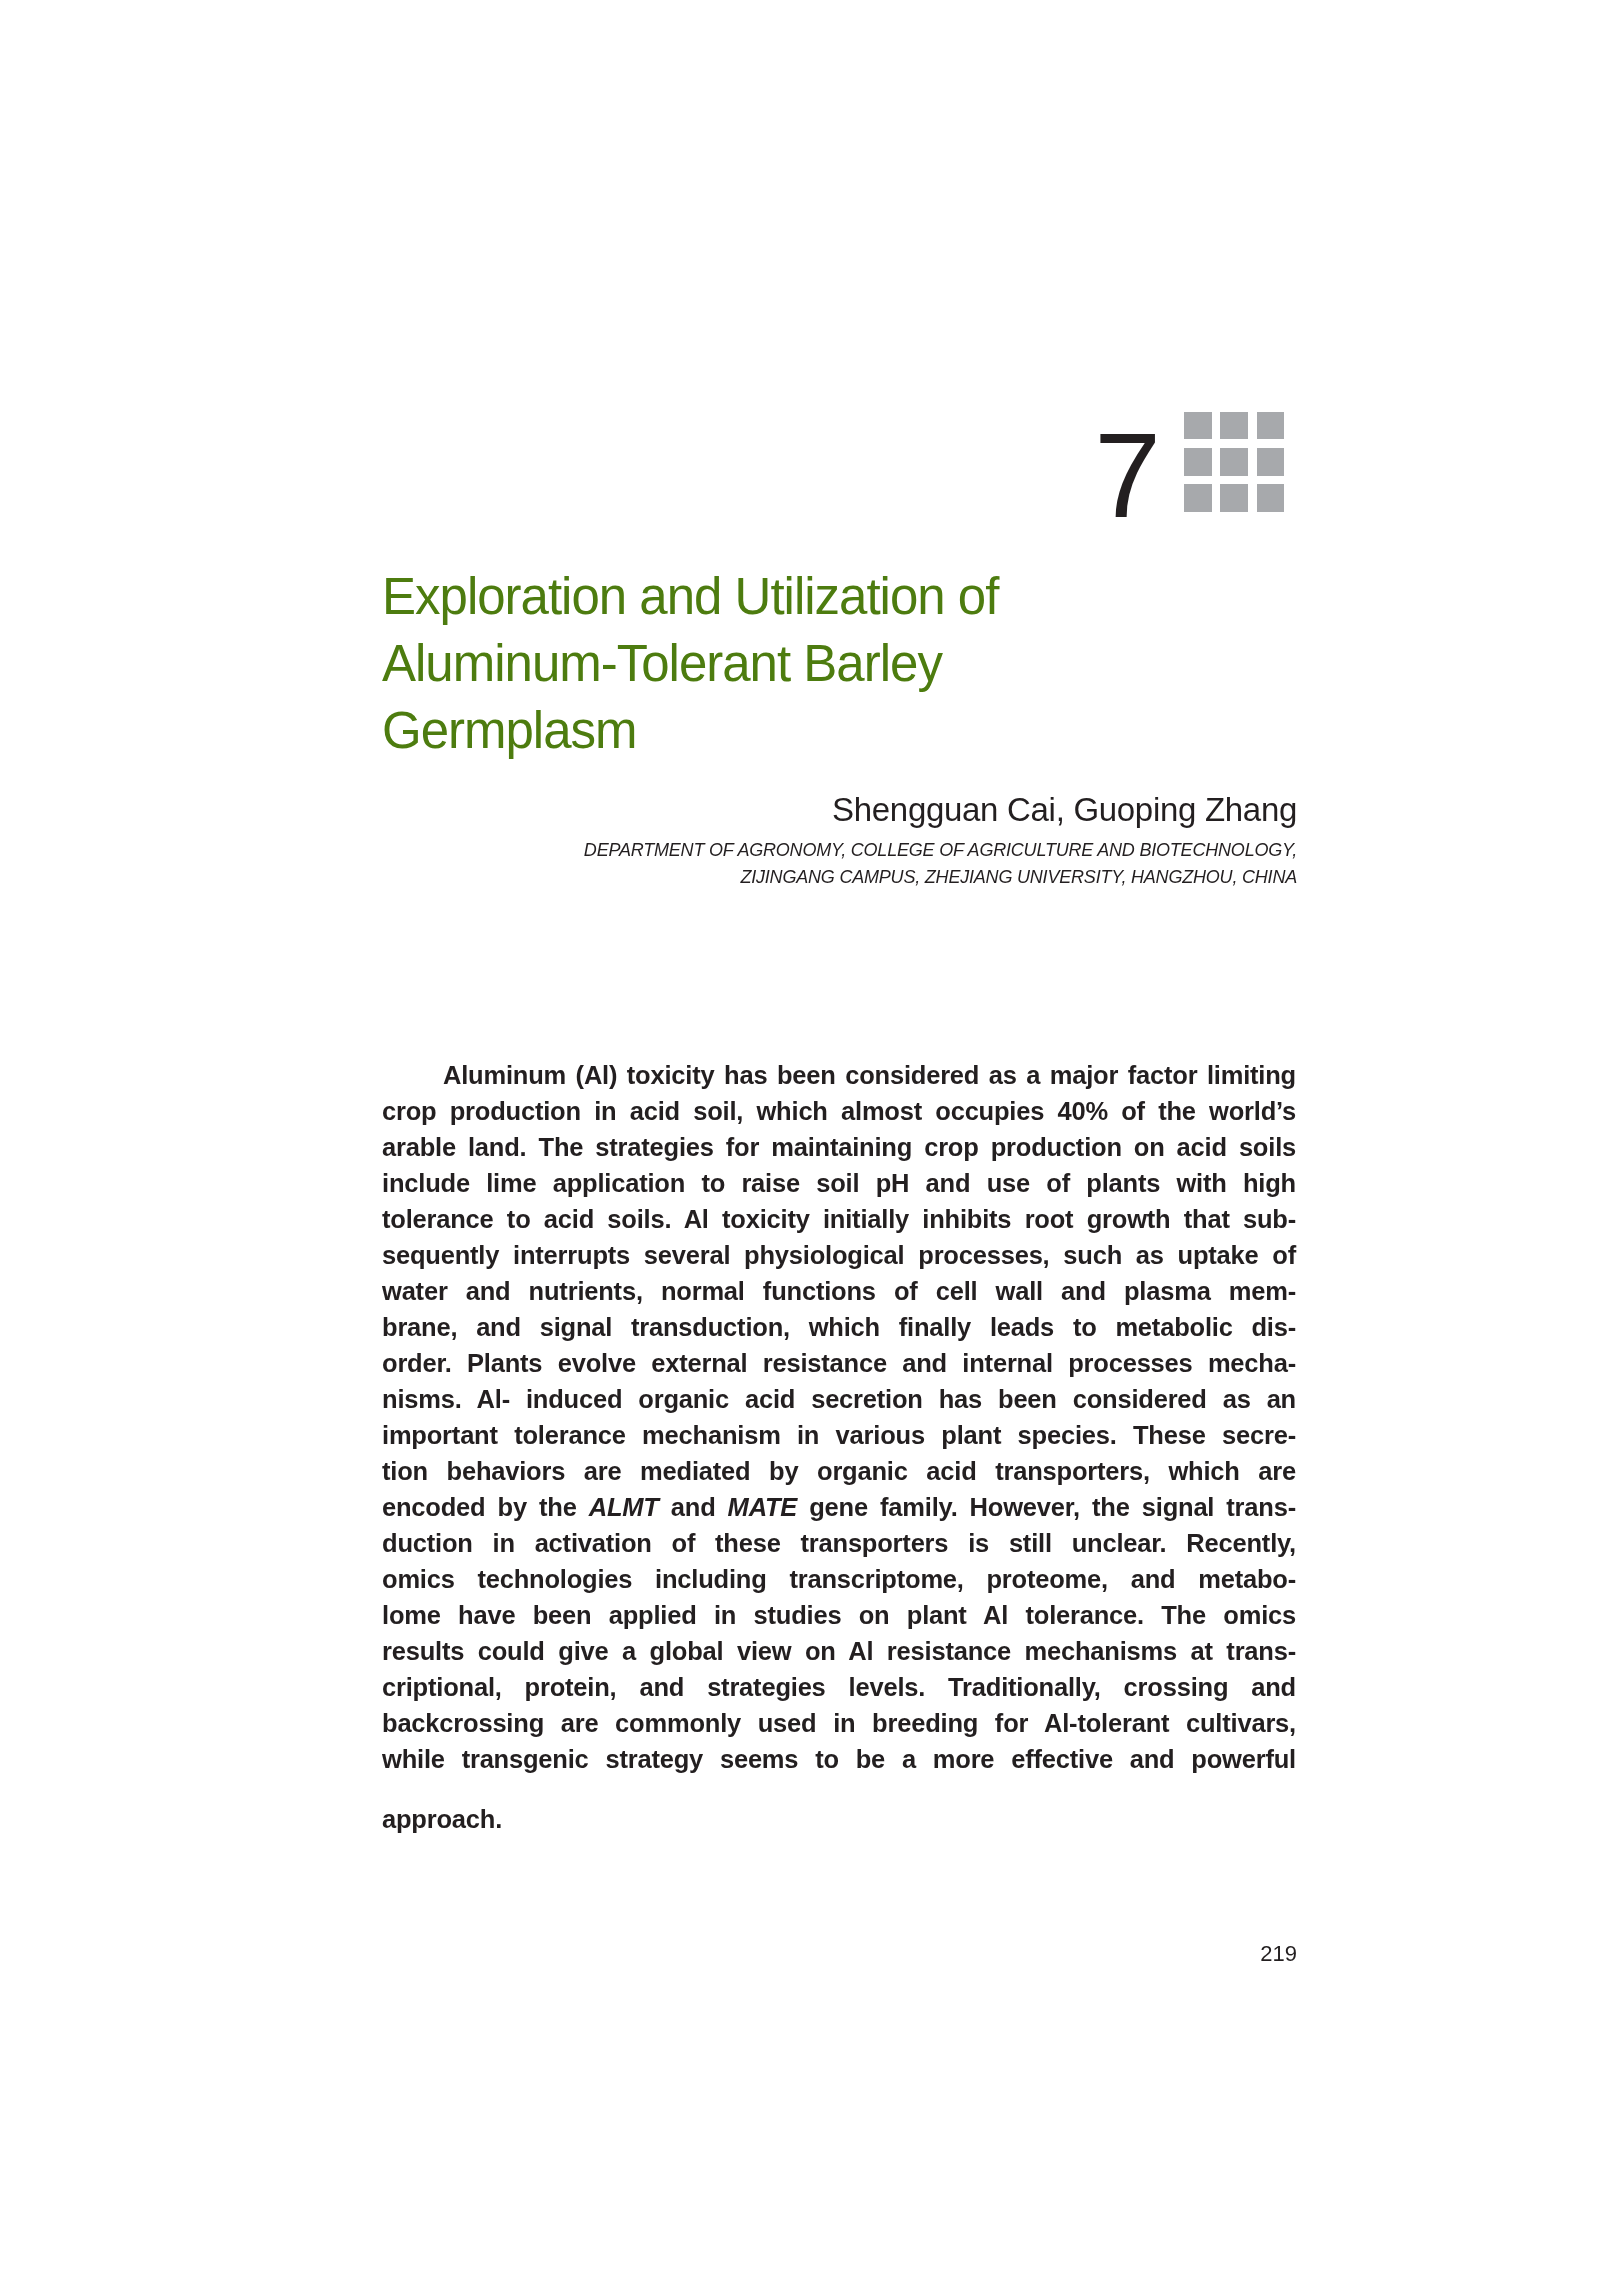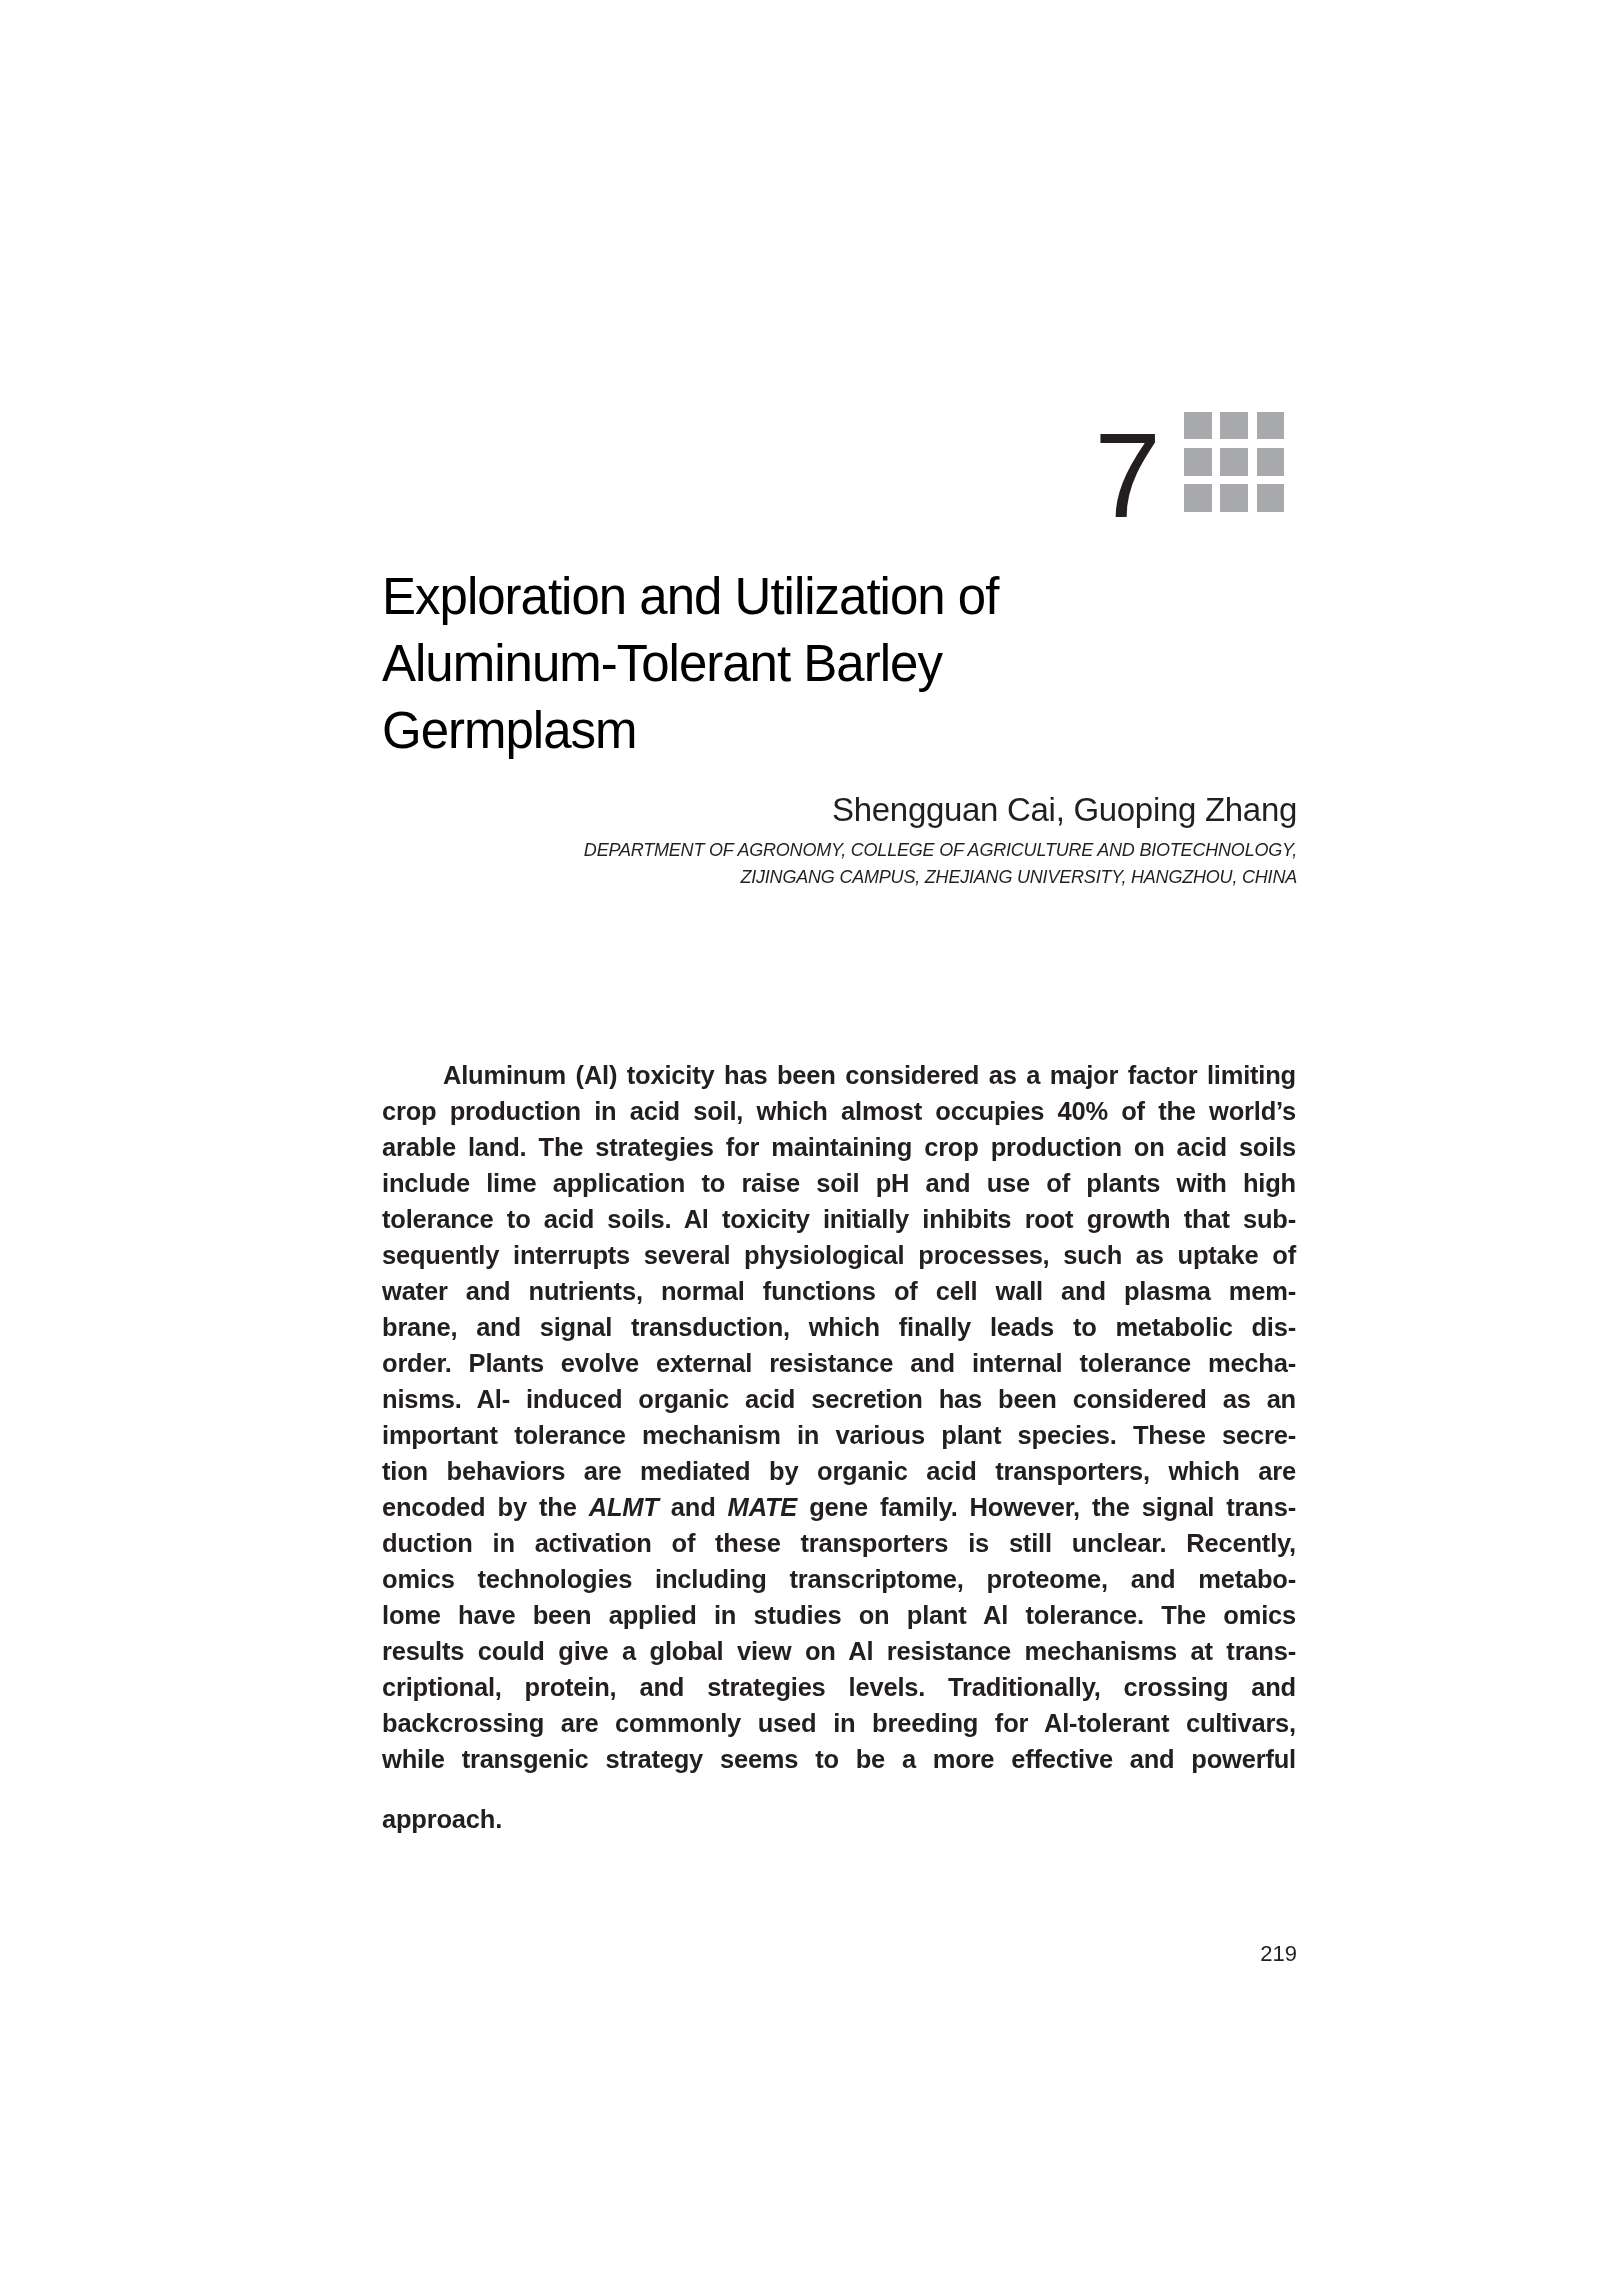--- a/index.html
+++ b/index.html
@@ -51,21 +51,21 @@
 
   
   .chapter-title {
     position: absolute;
     left: 382px;
     top: 563px;
     width: 931px;
     font-size: 51px;
     line-height: 67px;
     letter-spacing: -1px;
-    color: #000000;
+    color: #4d7c0f;
   }
 
   
   .byline {
     position: absolute;
     left: 382px;
     right: 323px;
     top: 789px;
     text-align: right;
   }
@@ -152,21 +152,21 @@
 
   <div class="abstract">
     <div class="abs-line first">Aluminum (Al) toxicity has been considered as a major factor limiting</div>
     <div class="abs-line">crop production in acid soil, which almost occupies 40% of the world’s</div>
     <div class="abs-line">arable land. The strategies for maintaining crop production on acid soils</div>
     <div class="abs-line">include lime application to raise soil pH and use of plants with high</div>
     <div class="abs-line">tolerance to acid soils. Al toxicity initially inhibits root growth that sub-</div>
     <div class="abs-line">sequently interrupts several physiological processes, such as uptake of</div>
     <div class="abs-line">water and nutrients, normal functions of cell wall and plasma mem-</div>
     <div class="abs-line">brane, and signal transduction, which finally leads to metabolic dis-</div>
-    <div class="abs-line">order. Plants evolve external resistance and internal tolerance mecha-</div>
+    <div class="abs-line">order. Plants evolve external resistance and internal processes mecha-</div>
     <div class="abs-line">nisms. Al- induced organic acid secretion has been considered as an</div>
     <div class="abs-line">important tolerance mechanism in various plant species. These secre-</div>
     <div class="abs-line">tion behaviors are mediated by organic acid transporters, which are</div>
     <div class="abs-line">encoded by the <i>ALMT</i> and <i>MATE</i> gene family. However, the signal trans-</div>
     <div class="abs-line">duction in activation of these transporters is still unclear. Recently,</div>
     <div class="abs-line">omics technologies including transcriptome, proteome, and metabo-</div>
     <div class="abs-line">lome have been applied in studies on plant Al tolerance. The omics</div>
     <div class="abs-line">results could give a global view on Al resistance mechanisms at trans-</div>
     <div class="abs-line">criptional, protein, and strategies levels. Traditionally, crossing and</div>
     <div class="abs-line">backcrossing are commonly used in breeding for Al-tolerant cultivars,</div>

